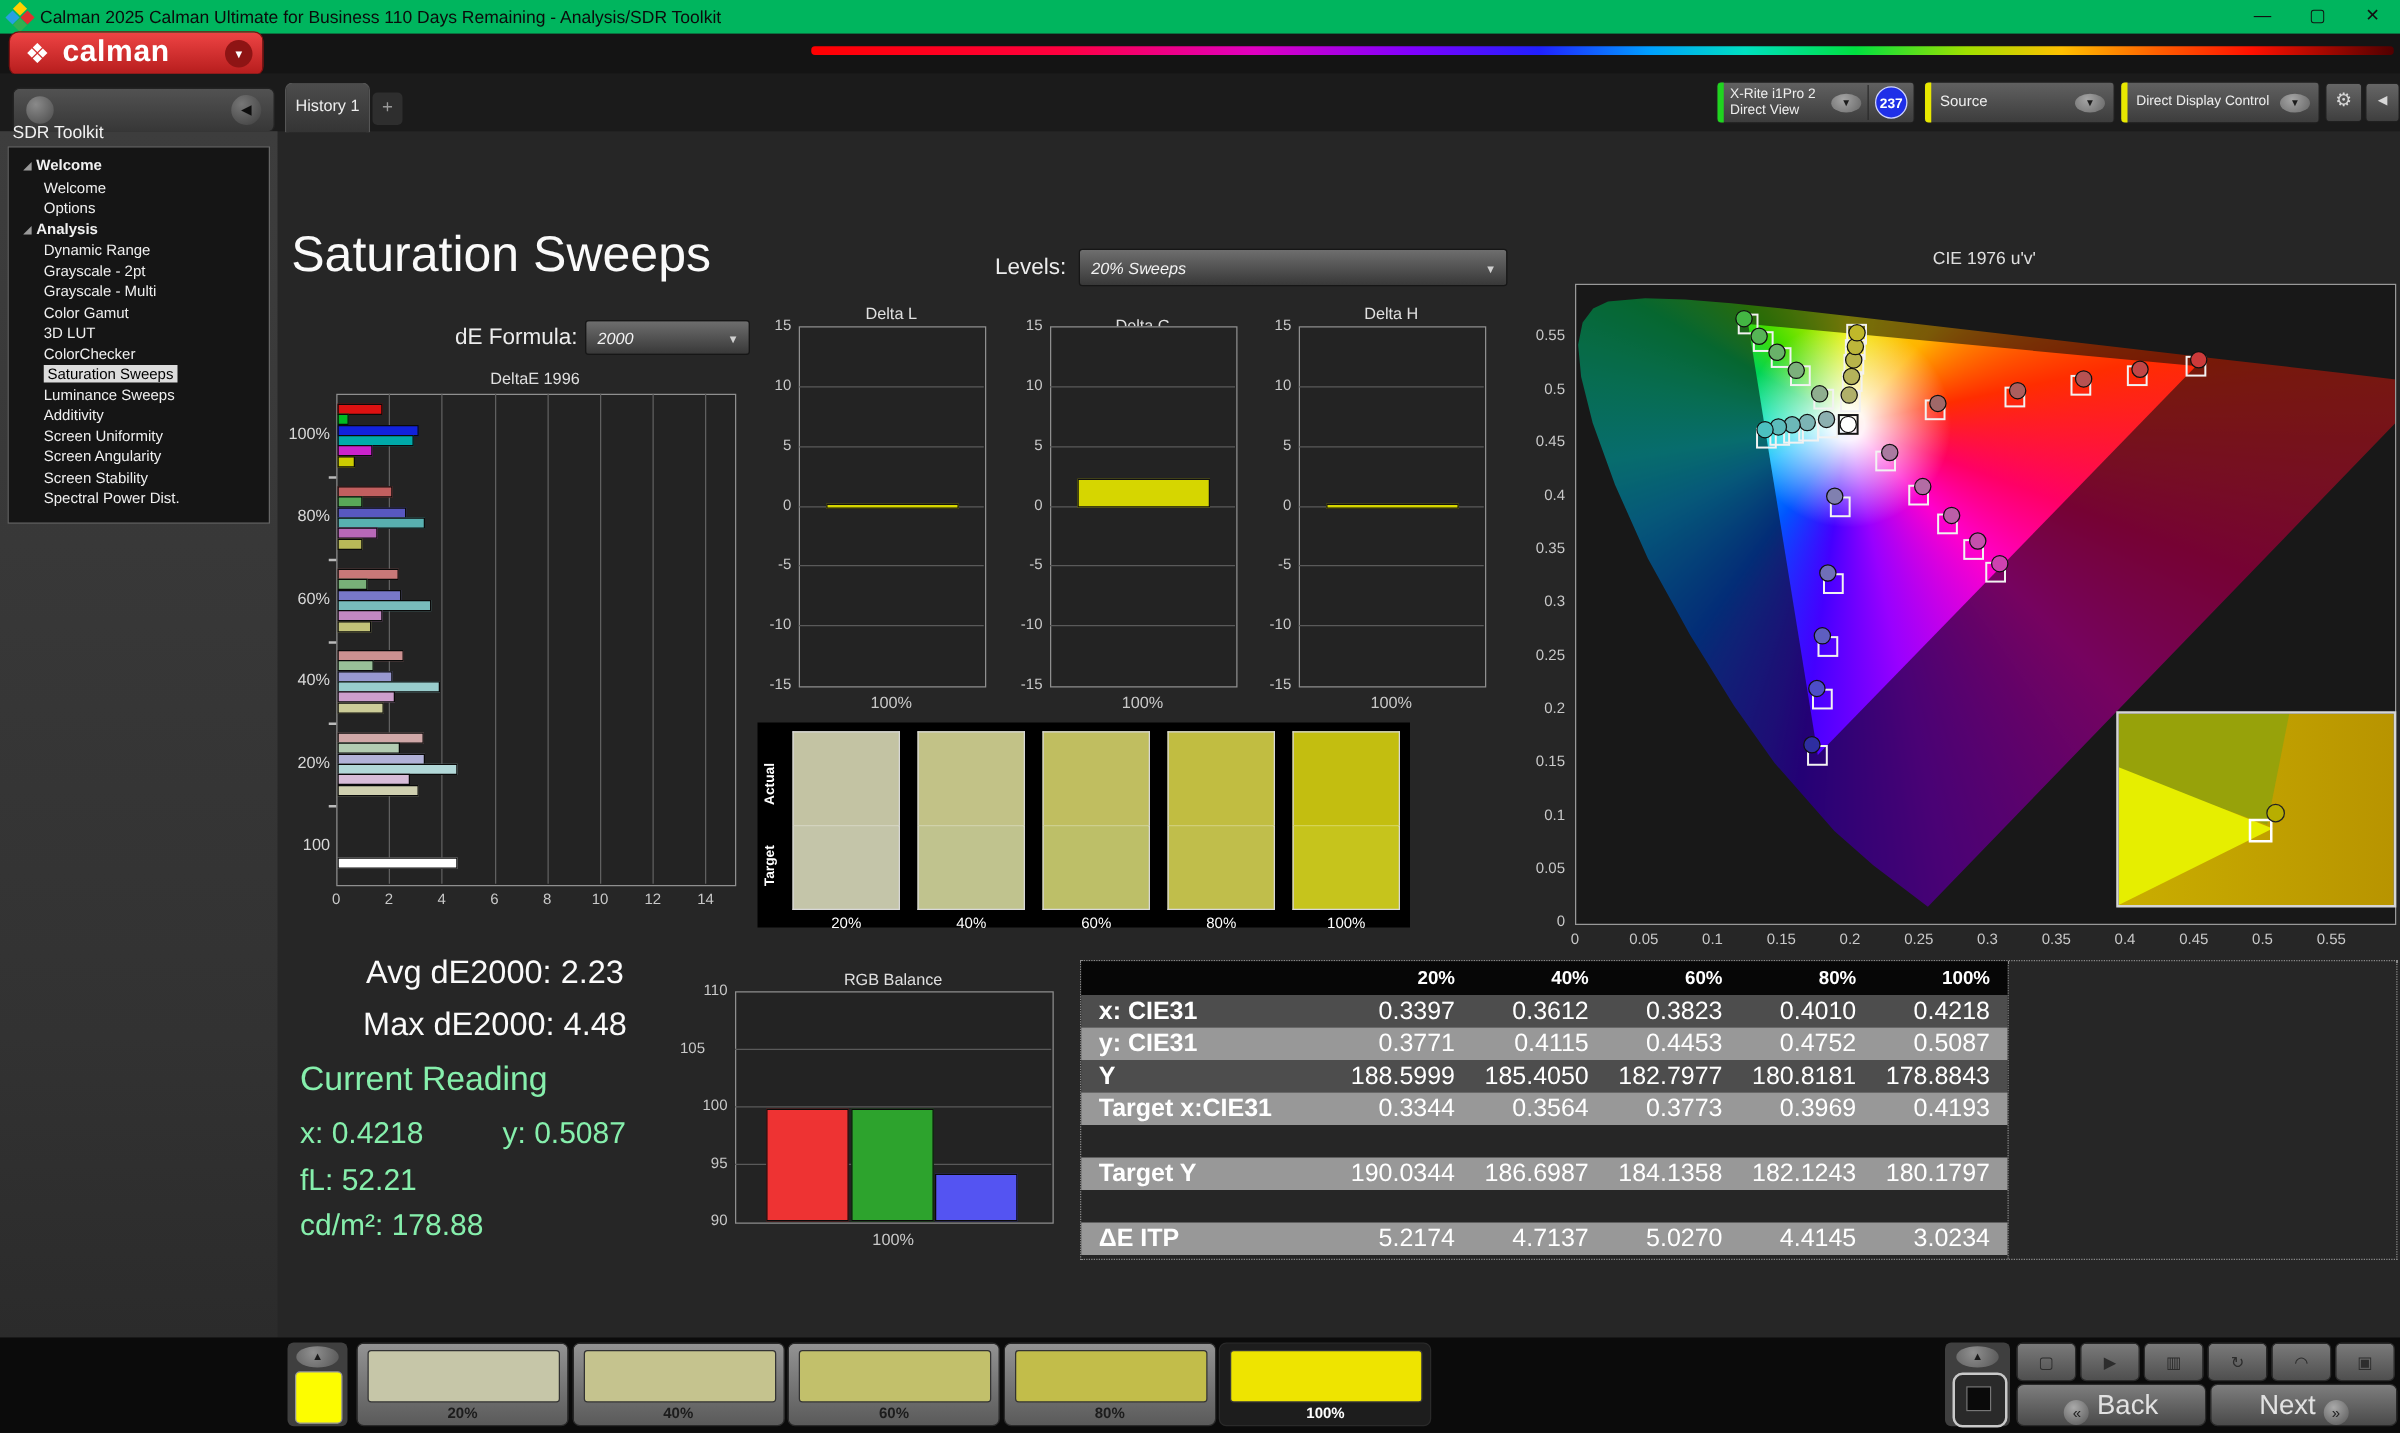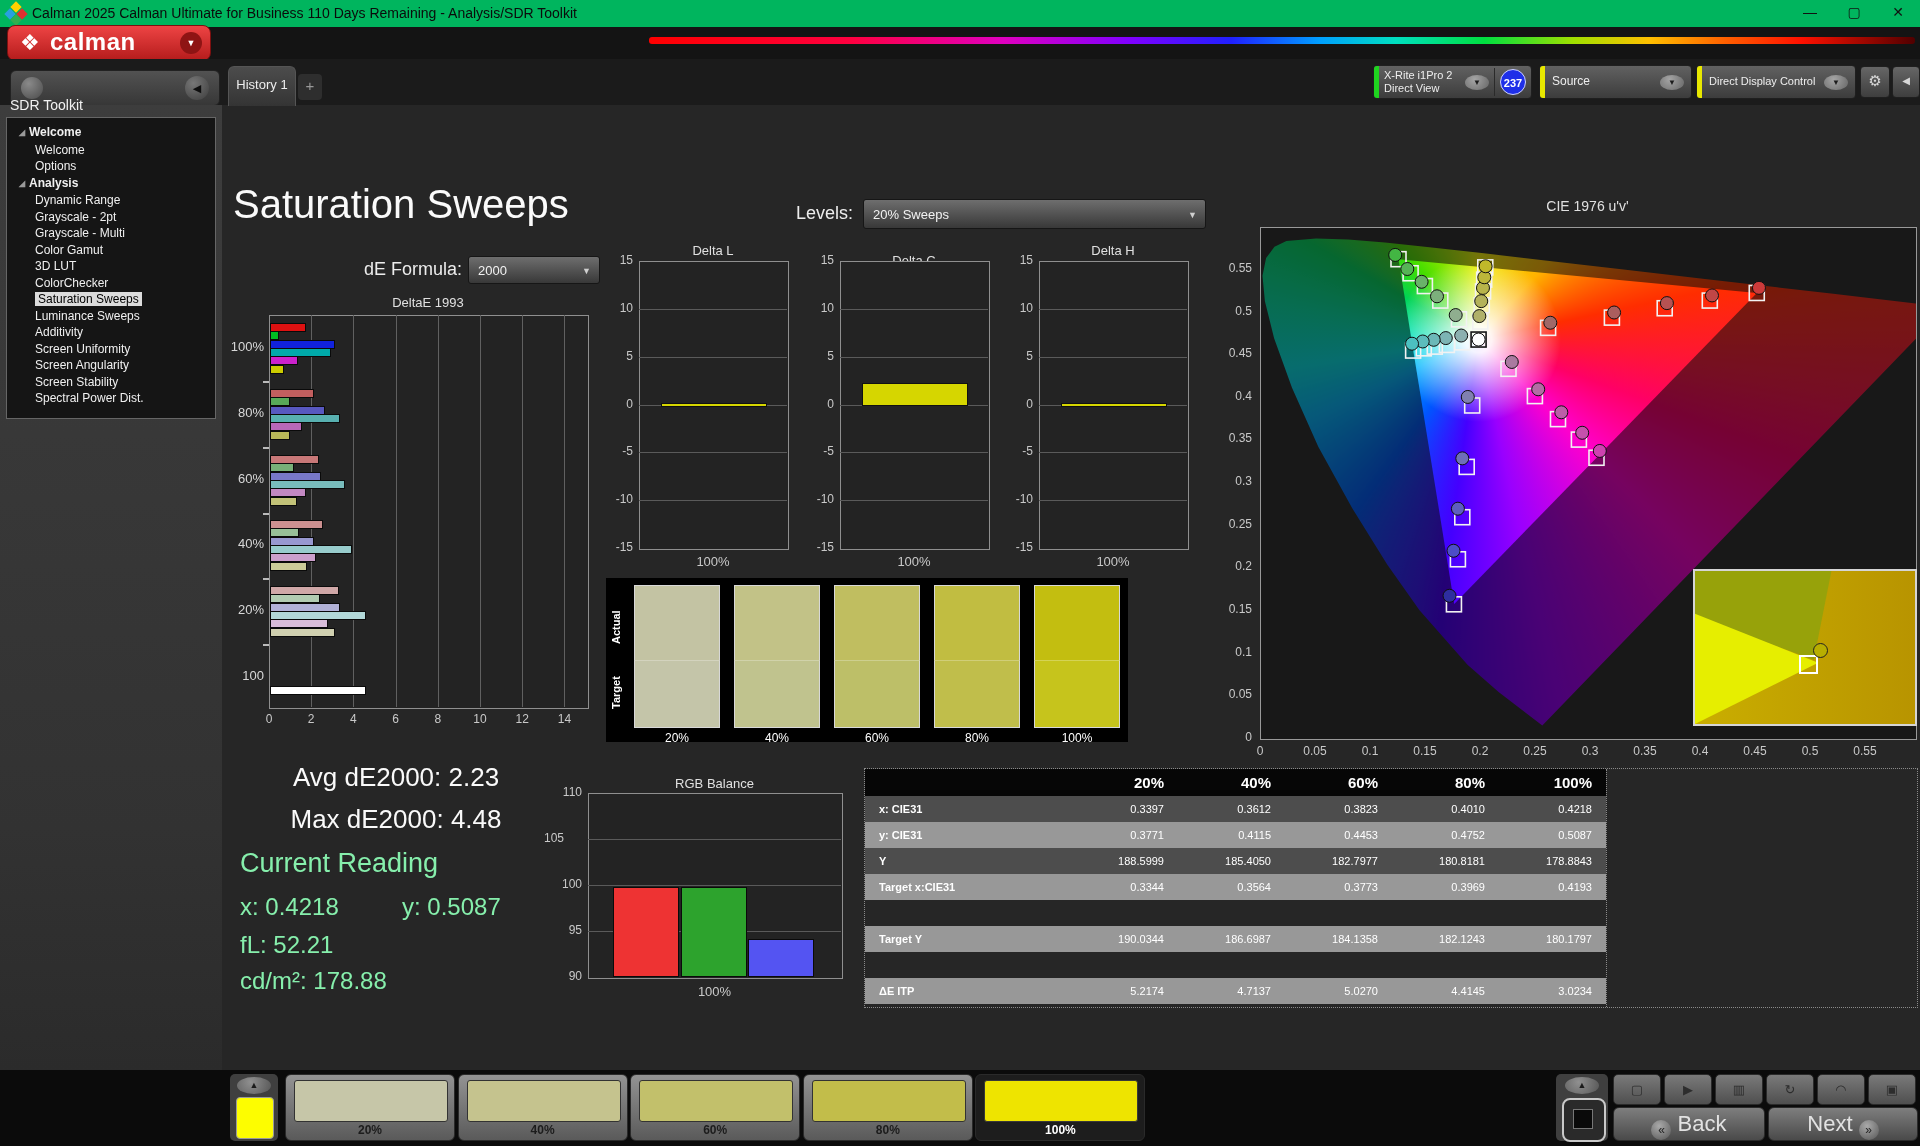--- a/index.html
+++ b/index.html
@@ -42,21 +42,21 @@
   .hgrid{position:absolute;height:1px;background:#5a5a5a;}
   .ticklab{position:absolute;color:#c9c9c9;font-size:12px;text-align:center;}
   .glab{position:absolute;color:#d8d8d8;font-size:13px;text-align:right;}
   .ctitle{position:absolute;color:#e0e0e0;font-size:13px;text-align:center;}
   .hbar{position:absolute;border:1px solid #0a0a0a;background-image:linear-gradient(rgba(255,255,255,.55),rgba(255,255,255,.08) 50%,rgba(0,0,0,.22));}
   .dbar{position:absolute;background:#d6d600;border:1px solid #111;}
   .ydash{position:absolute;width:6px;height:2px;background:#bbb;}
   
   #heading{position:absolute;left:233px;top:182px;font-size:40px;color:#fafafa;}
   .biglab{position:absolute;font-size:18px;color:#ececec;}
-  .select{position:absolute;background:linear-gradient(#6e6e6e,#383838);border:1px solid #161616;border-radius:3px;color:#f2f2f2;font-size:13px;line-height:27px;padding-left:9px;box-sizing:border-box;}
+  .select{position:absolute;background:linear-gradient(#6e6e6e,#383838);border:1px solid #161616;border-radius:3px;color:#f2f2f2;font-size:13px;line-height:27px;padding-left:9px;box-sizing:border-box;font-style:italic;}
   .select .sarr{position:absolute;right:8px;top:0;font-size:9px;color:#d0d0d0;}
   
   #swstrip{position:absolute;left:606px;top:578px;width:522px;height:164px;background:#000;}
   .rotlab{position:absolute;left:4px;width:16px;color:#fff;font-size:11px;font-weight:bold;writing-mode:vertical-rl;transform:rotate(180deg);text-align:center;}
   .swcol{position:absolute;width:86px;}
   .swactual,.swtarget{position:absolute;left:0;width:86px;border:1px solid #d8d8d8;box-sizing:border-box;}
   .swlab{position:absolute;width:86px;text-align:center;color:#fff;font-size:12px;top:146px;}
   
   #cieplot{position:absolute;left:1260px;top:227px;width:655px;height:511px;background:#181818;border:1px solid #999;}
   .shoe{position:absolute;inset:0;
@@ -70,21 +70,21 @@
   #inset .i1{position:absolute;inset:0;background:#97a20a;clip-path:polygon(0 0,62% 0,54% 58%,0 30%);}
   #inset .i2{position:absolute;inset:0;background:#e6ee00;clip-path:polygon(0 28%,56% 60%,0 100%);}
   #inset .isq{position:absolute;left:104px;top:84px;width:15px;height:15px;border:2px solid #fff;}
   #inset .idot{position:absolute;left:118px;top:72px;width:13px;height:13px;border-radius:50%;background:#b8ae00;border:1.5px solid #222;}
   
   .bigstat{position:absolute;font-size:26px;color:#fafafa;text-align:center;width:310px;}
   .reading{position:absolute;font-size:24px;color:#86efac;}
   
   #tbox{position:absolute;left:864px;top:768px;width:1052px;height:238px;border:1px dotted #8a8a8a;}
   #tdiv{position:absolute;left:741px;top:0;width:0;height:238px;border-left:1px dotted #8a8a8a;}
-  .trow{position:absolute;left:0;width:741px;height:26px;display:flex;color:#fff;font-size:11px;}
+  .trow{position:absolute;left:0;width:741px;height:26px;display:flex;color:#fff;font-size:20px;}
   .tcell{width:107px;text-align:right;padding-right:14px;box-sizing:border-box;line-height:26px;}
   .tlabel{width:206px;text-align:left;padding-left:14px;font-weight:bold;box-sizing:border-box;line-height:26px;}
   
   #footer{position:absolute;left:0;top:1070px;width:1920px;height:76px;background:#0b0b0b;}
   .fpanel{position:absolute;top:4px;height:67px;background:#3f3f3f;border-radius:5px;}
   .uparr{position:absolute;left:50%;transform:translateX(-50%);top:3px;width:34px;height:17px;border-radius:50%;background:radial-gradient(circle at 40% 30%,#909090,#555);color:#1a1a1a;font-size:9px;text-align:center;line-height:17px;}
   #patch{position:absolute;left:6px;top:23px;width:36px;height:40px;border-radius:4px;border:1px solid #9a9a9a;}
   .swbtn{position:absolute;top:4px;width:170px;height:67px;border-radius:6px;background:linear-gradient(#939393,#5a5a5a);border:1px solid #2a2a2a;box-sizing:border-box;}
   .swbtn.on{background:#1d1d1d;}
   .swbtn .chip{position:absolute;left:8px;top:5px;width:152px;height:40px;border-radius:3px;border:1px solid #333;}
@@ -184,21 +184,21 @@
   <div id="heading">Saturation Sweeps</div>
   <div class="biglab" style="left:700px;top:203px;width:153px;text-align:right;">Levels:</div>
   <div class="select" style="left:863px;top:199px;width:343px;height:30px;line-height:29px;">
     <span>20% Sweeps</span><span class="sarr" style="line-height:30px;">▼</span>
   </div>
   <div class="biglab" style="left:340px;top:259px;width:122px;text-align:right;">dE Formula:</div>
   <div class="select" style="left:468px;top:256px;width:132px;height:28px;">
     <span>2000</span><span class="sarr" style="line-height:28px;">▼</span>
   </div>
 
-  <div class="ctitle" style="left:269px;top:295px;width:318px;">DeltaE 1993</div>
+  <div class="ctitle" style="left:269px;top:295px;width:318px;">DeltaE 1996</div>
   <div class="plotbox" style="left:269px;top:315px;width:318px;height:392px;"></div>
 
   <div class="ctitle" style="left:639px;top:243px;width:148px;">Delta L</div>
   <div class="ctitle" style="left:840px;top:243px;width:148px;margin-top:10px;">Delta C</div>
   <div class="ctitle" style="left:1039px;top:243px;width:148px;">Delta H</div>
   <div class="plotbox" style="left:639px;top:261px;width:148px;height:287px;"></div>
   <div class="plotbox" style="left:840px;top:261px;width:148px;height:287px;"></div>
   <div class="plotbox" style="left:1039px;top:261px;width:148px;height:287px;"></div>
 
   <div id="swstrip">

